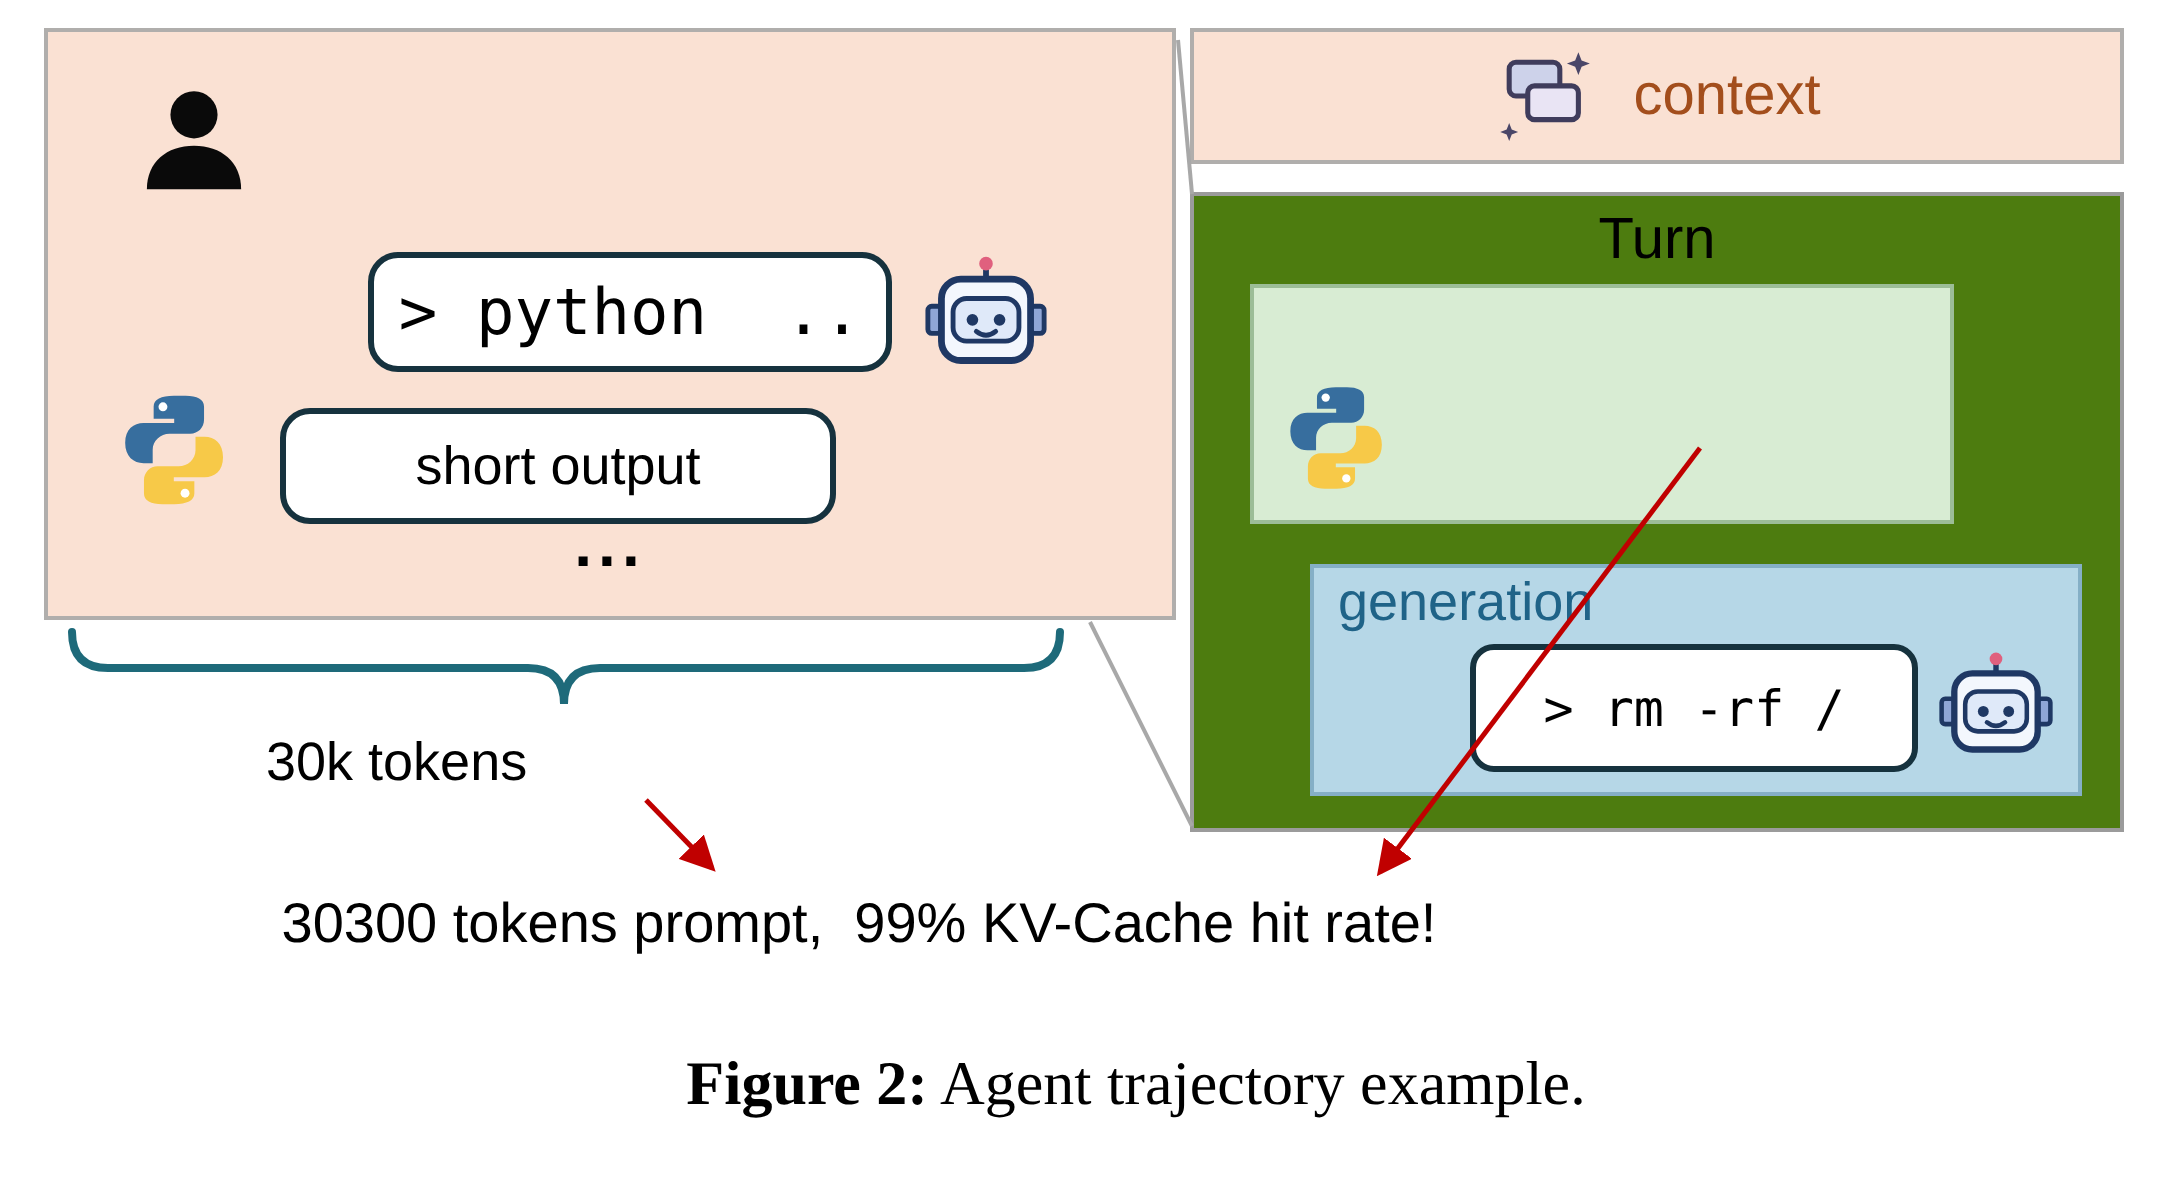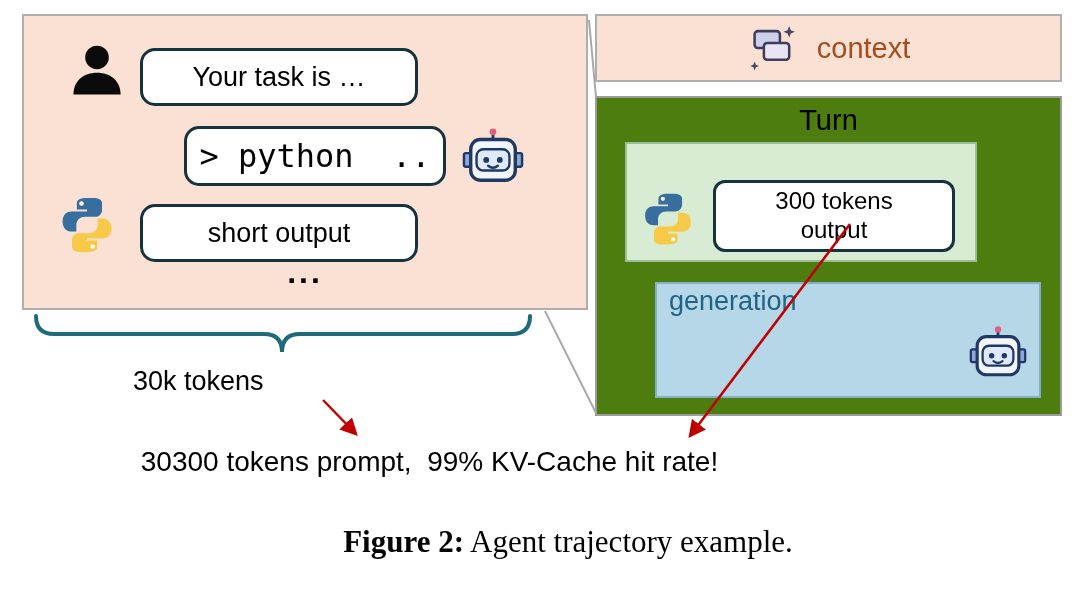--- a/index.html
+++ b/index.html
@@ -72,23 +72,20 @@
 
 <div class="canvas">
 
   <div class="trajectory-panel">
     <span class="icon user">
       <svg viewBox="0 0 64 64">
         <circle cx="32" cy="17" r="13" fill="#0a0a0a"></circle>
         <path d="M6 58 c0 -15 11 -24 26 -24 s26 9 26 24 z" fill="#0a0a0a"></path>
       </svg>
     </span>
-    <div class="bubble task">
-      <span>Your task is …</span>
-    </div>
 
     <div class="bubble cmd">
       <span>&gt; python  ..</span>
     </div>
     <span class="icon robot-1">
       <svg viewBox="0 0 64 64">
         <line x1="32" y1="8" x2="32" y2="15" stroke="#1f3864" stroke-width="3"></line>
         <circle cx="32" cy="6" r="3.5" fill="#e0607e"></circle>
         <rect x="2" y="28" width="7" height="14" rx="2" fill="#8fa6d6" stroke="#1f3864" stroke-width="2.5"></rect>
         <rect x="55" y="28" width="7" height="14" rx="2" fill="#8fa6d6" stroke="#1f3864" stroke-width="2.5"></rect>
@@ -134,28 +131,27 @@
 
     <div class="append-box">
       <span class="icon python-2">
         <svg viewBox="0 0 64 64">
           <path d="M31.9 4c-6.6 0-10.4 1.9-10.4 5.5v6.4h10.6v2.1H16.3c-5.1 0-9.5 3.1-9.5 10.3s4.4 10.5 9.5 10.5h4.7v-6.9c0-4.7 4-8.3 8.7-8.3h10.7c4 0 7.1-3.2 7.1-7.2V9.5c0-3.7-3.6-5.5-9.5-5.5h-6.1z" fill="#376e9e"></path>
           <circle cx="26.3" cy="9.7" r="2.3" fill="#ffffff"></circle>
           <path d="M32.1 60c6.6 0 10.4-1.9 10.4-5.5v-6.4H31.9V46h15.9c5.1 0 9.5-3.1 9.5-10.3s-4.4-10.5-9.5-10.5h-4.7v6.9c0 4.7-4 8.3-8.7 8.3H23.6c-4 0-7.1 3.2-7.1 7.2v6.9c0 3.7 3.6 5.5 9.5 5.5h6.1z" fill="#f7c948"></path>
           <circle cx="37.7" cy="54.3" r="2.3" fill="#ffffff"></circle>
         </svg>
       </span>
-      <div class="bubble tokens">
-        <span>300 tokens</span>
-        <span>output</span>
-      </div>
     </div>
 
     <div class="gen-box">
       <div class="gen-label">generation</div>
+      <div class="bubble gencmd">
+        <span>&gt; rm -rf /</span>
+      </div>
       <span class="icon robot-2">
         <svg viewBox="0 0 64 64">
           <line x1="32" y1="8" x2="32" y2="15" stroke="#1f3864" stroke-width="3"></line>
           <circle cx="32" cy="6" r="3.5" fill="#e0607e"></circle>
           <rect x="2" y="28" width="7" height="14" rx="2" fill="#8fa6d6" stroke="#1f3864" stroke-width="2.5"></rect>
           <rect x="55" y="28" width="7" height="14" rx="2" fill="#8fa6d6" stroke="#1f3864" stroke-width="2.5"></rect>
           <rect x="9" y="14" width="46" height="42" rx="10" fill="#f3f7fd" stroke="#1f3864" stroke-width="3.5"></rect>
           <rect x="15" y="24" width="34" height="22" rx="7" fill="#dfe9f9" stroke="#1f3864" stroke-width="2.5"></rect>
           <circle cx="25" cy="35" r="3" fill="#1f3864"></circle>
           <circle cx="39" cy="35" r="3" fill="#1f3864"></circle>

